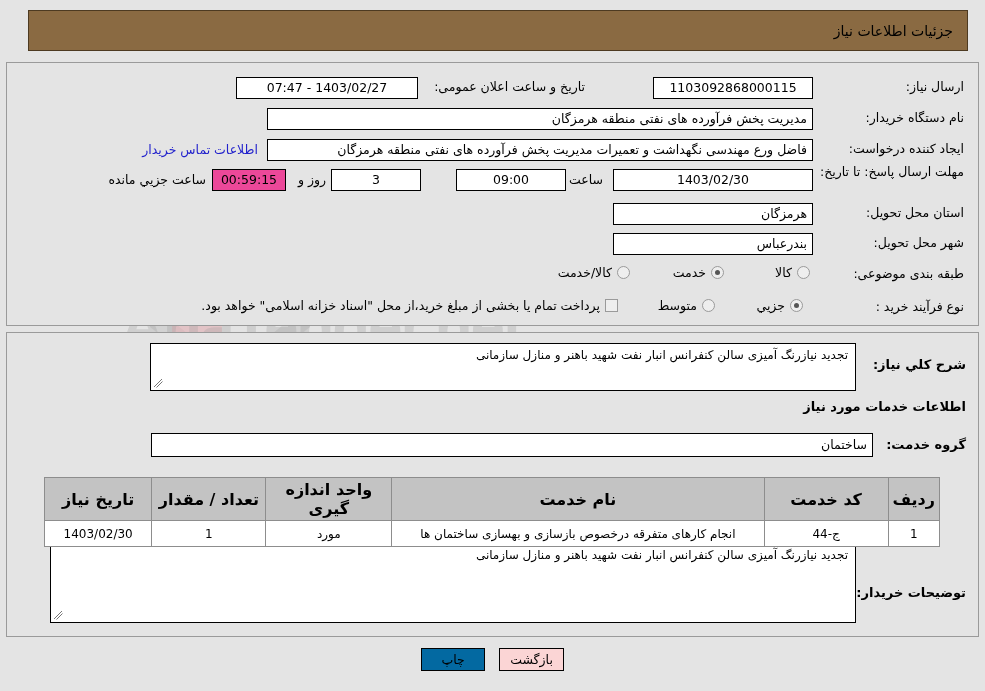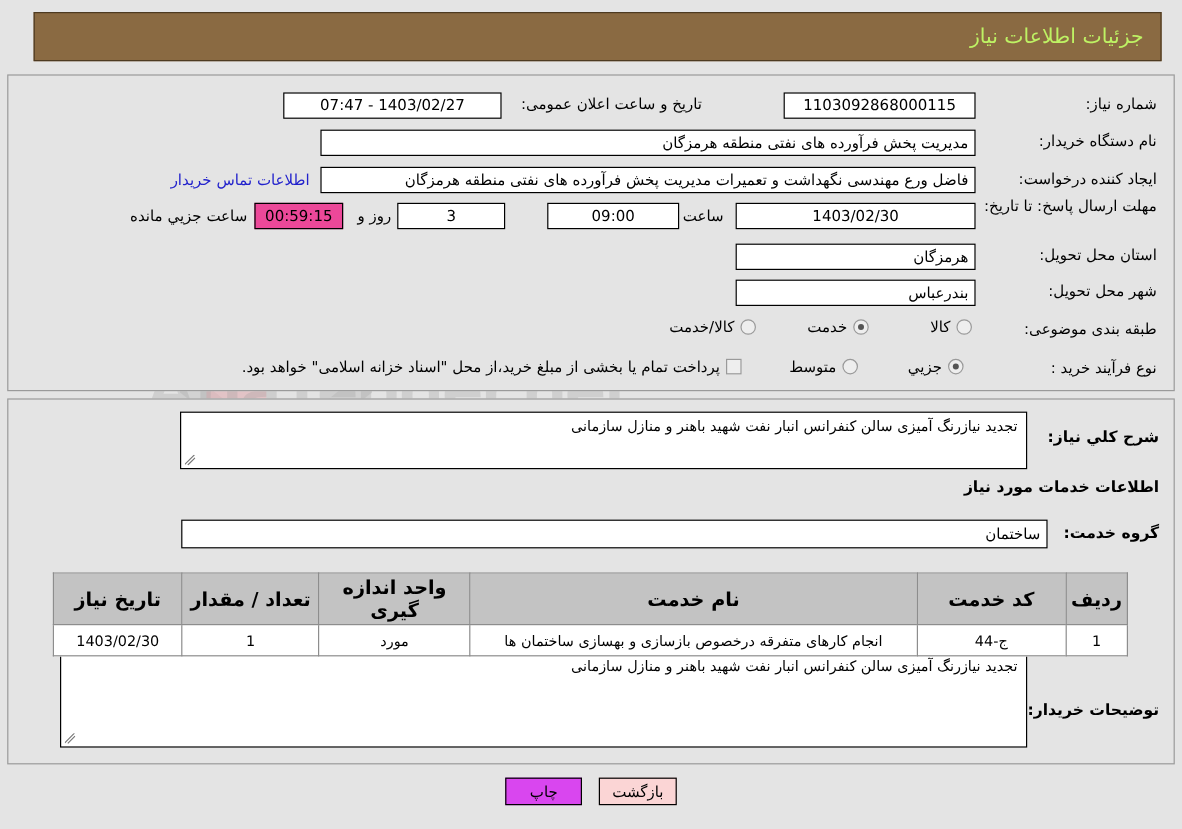--- a/index.html
+++ b/index.html
@@ -17,21 +17,21 @@
   
   .titlebar {
     position: absolute; left: 28px; top: 10px;
     width: 940px; height: 41px;
     background: #8a6a42;
     border: 1px solid #4d3a21;
     display: flex; align-items: center; justify-content: flex-start;
     padding-right: 14px;
   }
   .titlebar .ttl {
-    color: #bef264; font-size: 17px; font-weight: normal;
+    color: #000000; font-size: 14px; font-weight: normal;
     letter-spacing: .2px;
   }
 
   
   .watermark {
     position: absolute; left: 0; top: 150px; width: 985px; height: 330px;
     pointer-events: none; z-index: 0; overflow: hidden;
   }
   .wm-text {
     position: absolute; left: 120px; top: 140px;
@@ -156,21 +156,21 @@
   
   .btnrow {
     position: absolute; left: 0; top: 648px; width: 985px;
     display: flex; justify-content: center; gap: 14px; z-index: 4;
   }
   .btn {
     border: 1px solid #000; height: 23px; min-width: 64px;
     font-size: 12.5px; line-height: 21px; text-align: center;
     padding: 0 10px; cursor: pointer; color: #000;
   }
-  .btn-print { background: #d946ef; }
+  .btn-print { background: #0369a1; }
   .btn-back  { background: #fbd5d5; }
 </style>
 </head>
 <body>
 
 <div class="page">
 
   <div class="titlebar">
     <span class="ttl">جزئیات اطلاعات نیاز</span>
   </div>
@@ -180,21 +180,21 @@
     <div class="wm-shield-in"></div>
     <div class="wm-arrow"></div>
     <div class="wm-bar" style="left:196px;"></div>
     <div class="wm-bar" style="left:226px;"></div>
     <div class="wm-text">AriaTender.net</div>
   </div>
 
   <div class="panel" id="panel-top">
 
     <div class="frow" style="right:14px; top:16px;">
-      <span class="lbl">شماره نیاز:</span>
+      <span class="lbl">ارسال نیاز:</span>
     </div>
     <div class="fld" style="position:absolute; right:165px; top:14px; width:160px;">1103092868000115</div>
 
     <div class="frow" style="right:393px; top:16px;">
       <span class="lbl">تاریخ و ساعت اعلان عمومی:</span>
     </div>
     <div class="fld" style="position:absolute; right:560px; top:14px; width:182px;">1403/02/27 - 07:47</div>
 
     <div class="frow" style="right:14px; top:47px;">
       <span class="lbl">نام دستگاه خریدار:</span>

